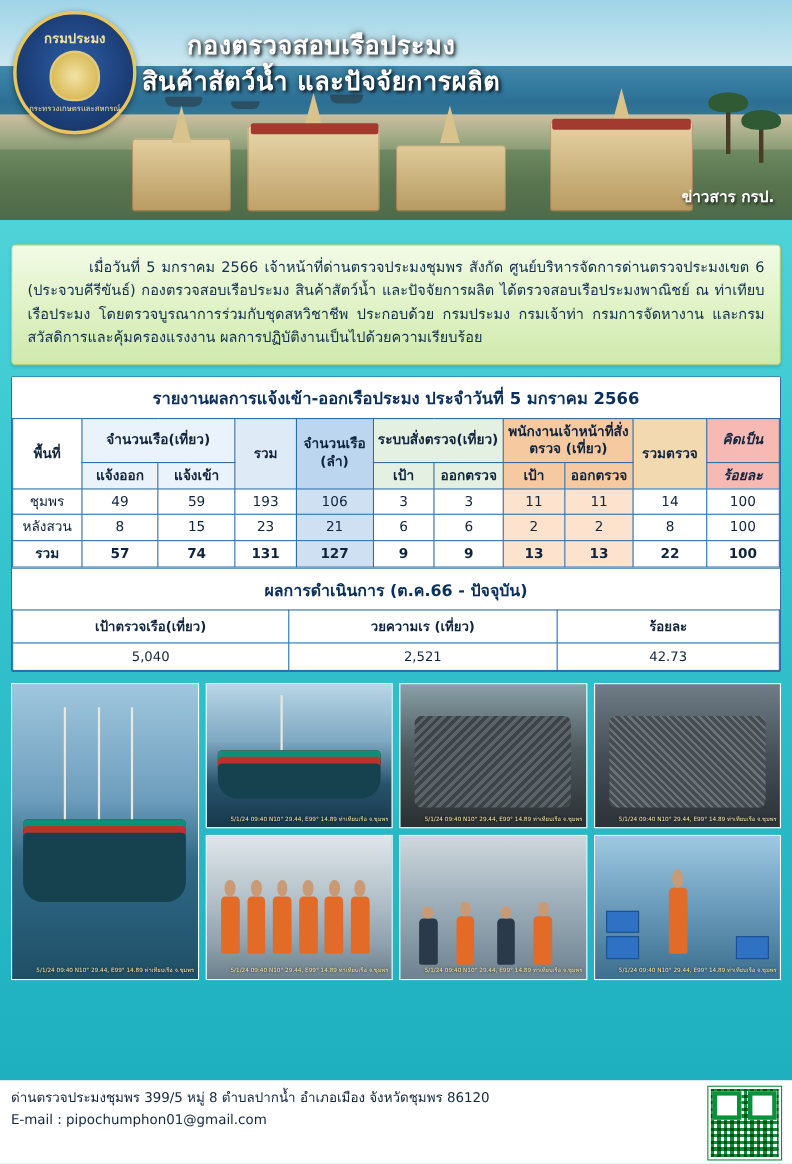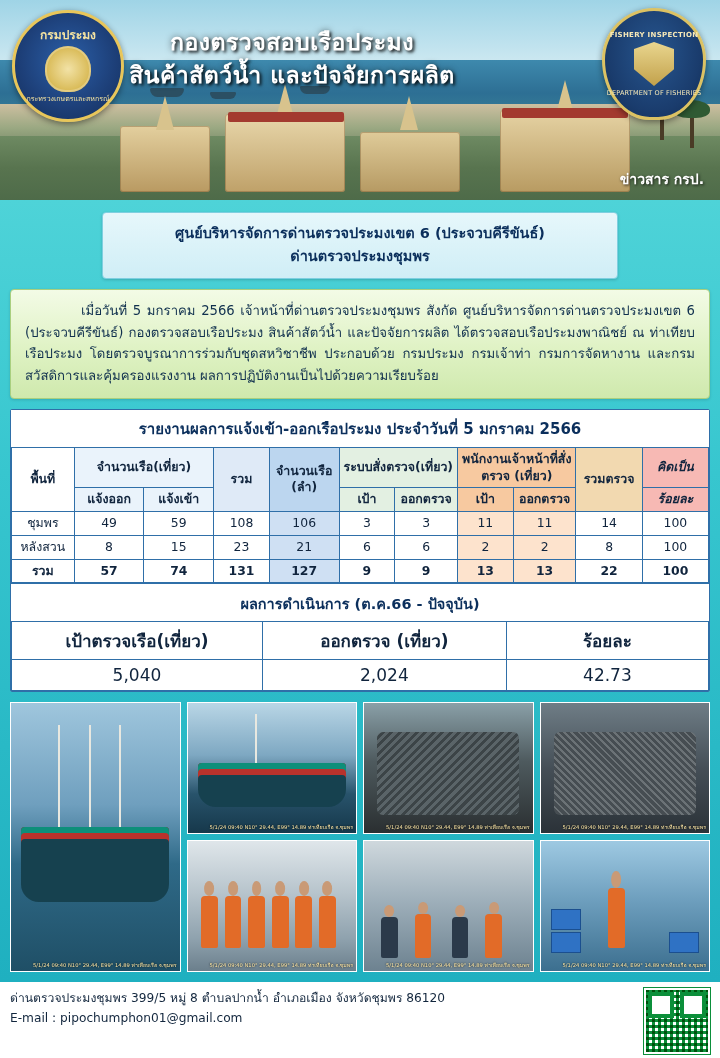--- a/index.html
+++ b/index.html
@@ -209,21 +209,21 @@
 
   .result-title {
     text-align: center;
     font-size: 14.5px; font-weight: bold; color: #0b2f5c;
     padding: 8px 4px 6px 4px;
     border-top: 1px solid #2f6fa8;
     background: #ffffff;
   }
   table.res {
     width: 100%; border-collapse: collapse; table-layout: fixed;
-    font-size: 17px; color: #10243d;
+    font-size: 12px; color: #10243d;
   }
   table.res th, table.res td {
     border: 1px solid #2f6fa8; text-align: center; padding: 5px 2px;
   }
   table.res th { font-weight: bold; background: #ffffff; }
 
   
   .photos {
     width: 700px; margin: 10px auto 0 auto;
     display: grid;
@@ -339,35 +339,26 @@
       <div class="lt">กรมประมง</div>
       <div class="emblem"></div>
       <div class="lb">กระทรวงเกษตรและสหกรณ์</div>
     </div>
 
     <div class="banner-title">
       <div class="l1">กองตรวจสอบเรือประมง</div>
       <div class="l2">สินค้าสัตว์น้ำ และปัจจัยการผลิต</div>
     </div>
 
-    <div class="logo-right">
-      <div class="rt">FISHERY INSPECTION</div>
-      <div class="shield"></div>
-      <div class="rb">DEPARTMENT OF FISHERIES</div>
-    </div>
 
     <div class="news-tag">ข่าวสาร กรป.</div>
   </div>
 
   <div class="body-wrap">
 
-    <div class="center-card">
-      <div class="c1">ศูนย์บริหารจัดการด่านตรวจประมงเขต 6 (ประจวบคีรีขันธ์)</div>
-      <div class="c2">ด่านตรวจประมงชุมพร</div>
-    </div>
 
     <div class="intro-box">
       <span class="indent"></span><span>เมื่อวันที่ 5 มกราคม 2566 เจ้าหน้าที่ด่านตรวจประมงชุมพร สังกัด ศูนย์บริหารจัดการด่านตรวจประมงเขต 6 (ประจวบคีรีขันธ์) กองตรวจสอบเรือประมง สินค้าสัตว์น้ำ และปัจจัยการผลิต ได้ตรวจสอบเรือประมงพาณิชย์ ณ ท่าเทียบเรือประมง โดยตรวจบูรณาการร่วมกับชุดสหวิชาชีพ ประกอบด้วย กรมประมง กรมเจ้าท่า กรมการจัดหางาน และกรมสวัสดิการและคุ้มครองแรงงาน ผลการปฏิบัติงานเป็นไปด้วยความเรียบร้อย</span>
     </div>
 
     <div class="table-block">
       <div class="table-title">รายงานผลการแจ้งเข้า-ออกเรือประมง ประจำวันที่ 5 มกราคม 2566</div>
 
       <table class="rpt">
         <colgroup>
@@ -402,21 +393,21 @@
             <th class="h-staff">เป้า</th>
             <th class="h-staff">ออกตรวจ</th>
             <th class="h-pct">ร้อยละ</th>
           </tr>
         </thead>
         <tbody>
           <tr>
             <td>ชุมพร</td>
             <td>49</td>
             <td>59</td>
-            <td>108</td>
+            <td>193</td>
             <td class="c-lam">106</td>
             <td class="c-sys">3</td>
             <td class="c-sys">3</td>
             <td class="c-staff">11</td>
             <td class="c-staff">11</td>
             <td class="c-total">14</td>
             <td class="c-pct">100</td>
           </tr>
           <tr>
             <td>หลังสวน</td>
@@ -451,28 +442,28 @@
 
       <table class="res">
         <colgroup>
             <col style="width:36%">
             <col style="width:35%">
             <col style="width:29%">
           </colgroup>
         <thead>
           <tr>
             <th>เป้าตรวจเรือ(เที่ยว)</th>
-            <th>ออกตรวจ (เที่ยว)</th>
+            <th>วยความเร (เที่ยว)</th>
             <th>ร้อยละ</th>
           </tr>
         </thead>
         <tbody>
           <tr>
             <td>5,040</td>
-            <td>2,024</td>
+            <td>2,521</td>
             <td>42.73</td>
           </tr>
         </tbody>
       </table>
     </div>
 
     <div class="photos">
 
       <div class="ph tall pA">
         <div class="mast" style="left:28%;"></div>

